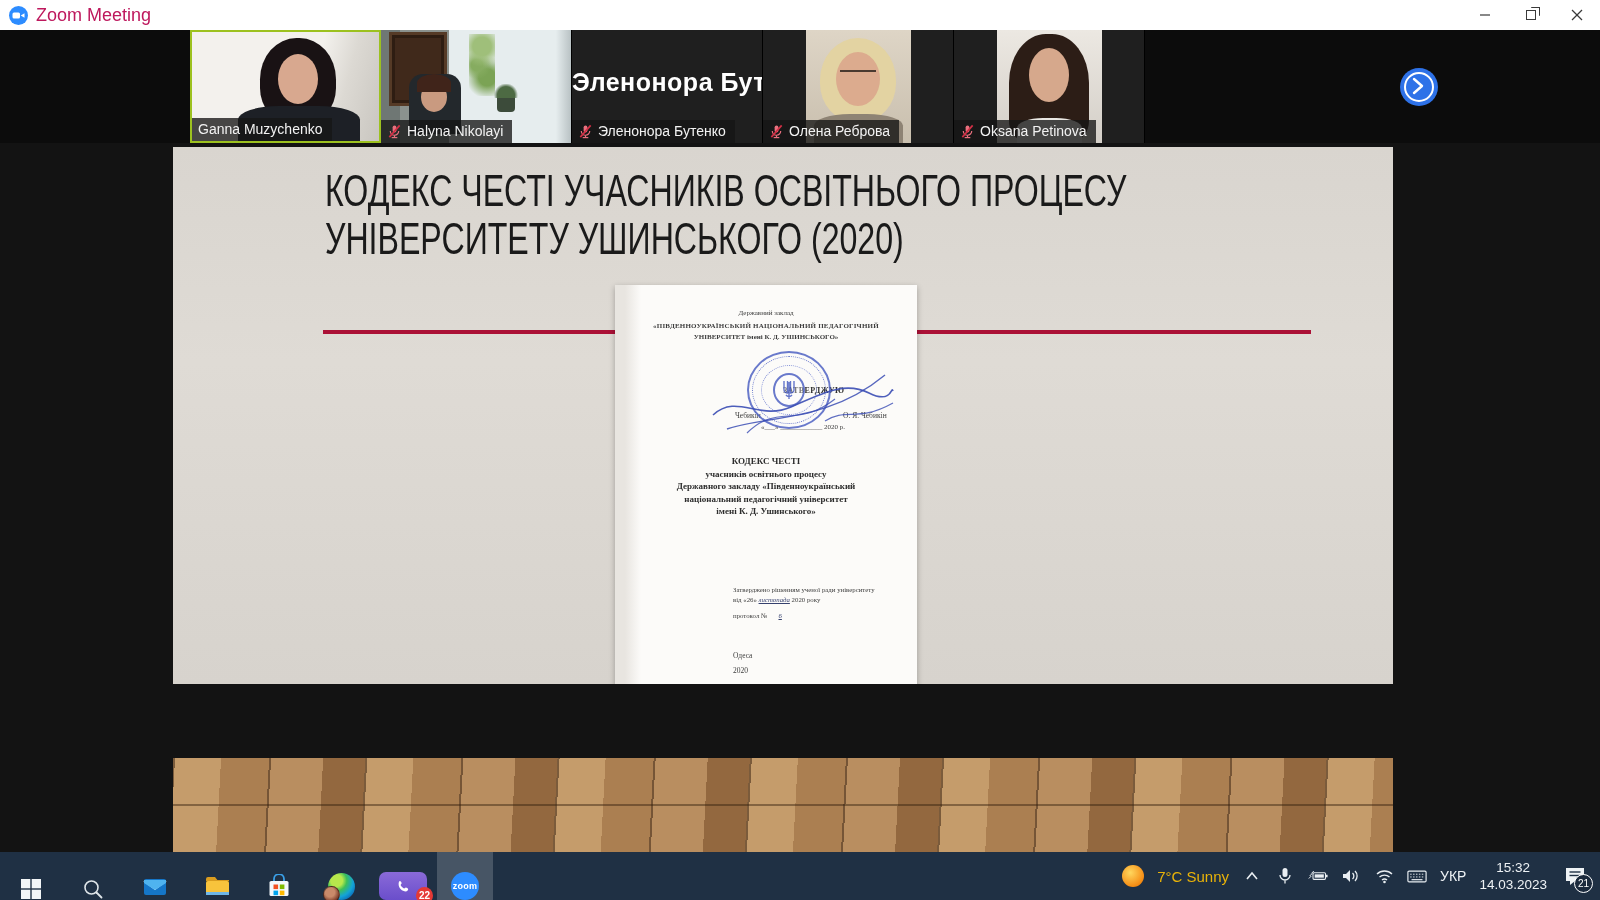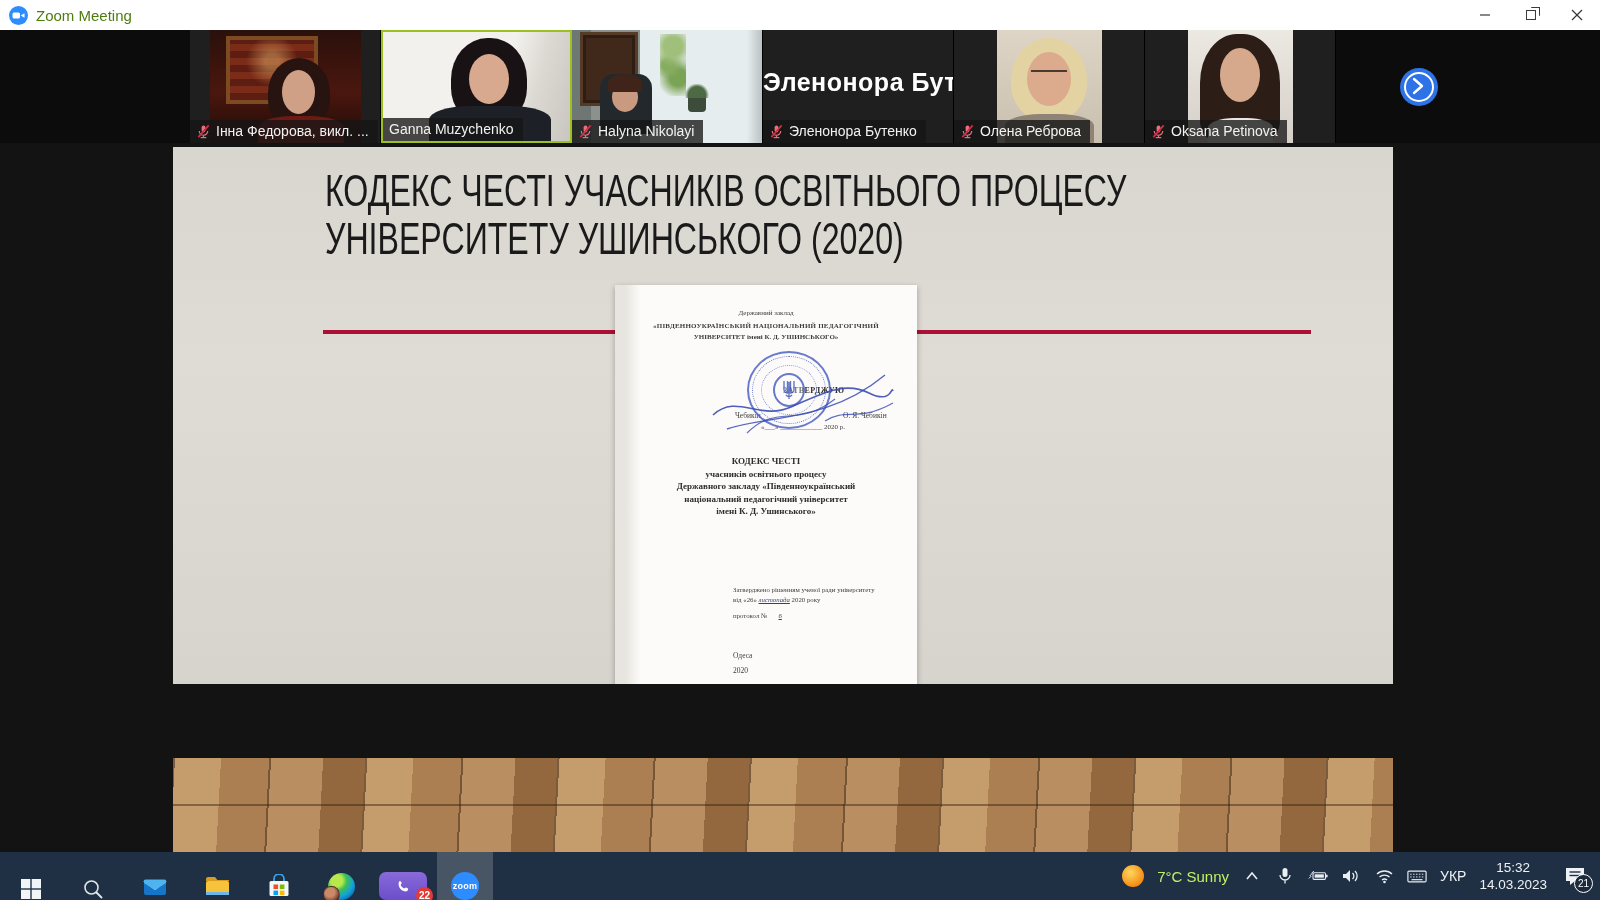--- a/index.html
+++ b/index.html
@@ -4,21 +4,21 @@
 <style>
   * { margin:0; padding:0; box-sizing:border-box; }
   html,body { background:#000; }
   body { font-family:"Liberation Sans","DejaVu Sans",sans-serif; }
   .screen { position:relative; width:1600px; height:900px; overflow:hidden; background:#000; }
 
   
   .titlebar { position:absolute; top:0; left:0; width:1600px; height:30px; background:#fff; display:flex; align-items:center; z-index:30; }
   .app-logo { width:19px; height:19px; border-radius:50%; background:#2d8cff; margin:0 8px 0 9px; position:relative; flex:0 0 auto; }
   .app-logo svg { position:absolute; left:2px; top:2px; }
-  .win-title { font-size:15px; color:#4d7c0f; }
+  .win-title { font-size:18px; color:#be185d; }
   .win-controls { margin-left:auto; display:flex; height:30px; }
   .wc { width:46px; height:30px; border:0; background:transparent; display:flex; align-items:center; justify-content:center; cursor:pointer; }
   .restore-glyph { position:relative; width:10px; height:10px; border:1.2px solid #3a3a3a; background:#fff; }
   .restore-glyph::before { content:""; position:absolute; left:2px; top:-4px; width:9px; height:9px; border:1.2px solid #3a3a3a; border-left-width:1.2px; background:transparent; clip-path:polygon(20% 0,100% 0,100% 80%,80% 80%,80% 20%,20% 20%); }
 
   
   .strip { position:absolute; top:30px; left:0; width:1600px; height:113px; background:#0c0c0c; z-index:10; }
   .tiles { position:absolute; left:190px; top:0; height:113px; display:flex; }
   .tile { position:relative; width:191px; height:113px; background:#1f1f1f; overflow:hidden; border-right:1px solid #000; }
   .tile.active { border:2px solid #9cc11f; }
@@ -115,21 +115,21 @@
   .tb-btn.zoom-active { background:rgba(255,255,255,.18); width:56px; margin:0 3px; }
   .ic-mail { width:26px; height:26px; }
   .ic-edge { width:27px; height:27px; border-radius:50%; background:radial-gradient(circle at 32% 28%, #b7e84c 0 22%, #3cbf59 38%, #13a3d8 62%, #0b63b4 85%); position:relative; }
   .ic-edge .avatar { position:absolute; left:-5px; top:13px; width:17px; height:17px; border-radius:50%; background:radial-gradient(circle at 40% 35%, #c98a6a 0 35%, #7e3f2c 70%, #57281c); border:1px solid rgba(0,0,0,.4); }
   .ic-viber { width:52px; height:28px; border-radius:7px; background:linear-gradient(180deg,#8a6ad8,#6a4ecb); position:relative; display:flex; align-items:center; justify-content:center; }
   .badge { position:absolute; border-radius:50%; background:#e53935; color:#fff; font-size:10px; font-weight:700; display:flex; align-items:center; justify-content:center; }
   .viber-badge { right:-6px; bottom:-4px; width:17px; height:17px; }
   .ic-zoomapp { width:28px; height:28px; border-radius:50%; background:#2d8cff; color:#fff; font-size:9px; font-weight:700; display:flex; align-items:center; justify-content:center; letter-spacing:.2px; }
   .tb-right { margin-left:auto; display:flex; align-items:center; gap:13px; padding-right:10px; height:100%; color:#eef2f5; }
   .sun { width:22px; height:22px; border-radius:50%; background:radial-gradient(circle at 38% 35%, #ffd75e, #f4870f 75%); }
-  .weather-text { font-size:15px; color:#bef264; white-space:nowrap; }
+  .weather-text { font-size:15px; color:#eab308; white-space:nowrap; }
   .tray-ic { display:flex; align-items:center; justify-content:center; width:20px; height:24px; cursor:pointer; }
   .lang { font-size:14px; font-weight:400; cursor:pointer; }
   .clock { text-align:center; font-size:13.5px; line-height:17px; cursor:pointer; }
   .action-center { position:relative; width:30px; height:30px; display:flex; align-items:center; justify-content:center; cursor:pointer; }
   .ac-badge { right:-3px; bottom:-2px; width:19px; height:19px; background:#1b2a3d; border:1.5px solid #fff; font-size:10px; font-weight:400; }
 </style>
 </head>
 <body>
 
 <div class="screen">
@@ -156,38 +156,20 @@
             <line x1="1" y1="1" x2="11" y2="11" stroke="#3a3a3a" stroke-width="1.2"></line>
             <line x1="11" y1="1" x2="1" y2="11" stroke="#3a3a3a" stroke-width="1.2"></line>
           </svg>
       </button>
     </div>
   </div>
 
   <div class="strip">
     <div class="tiles">
 
-      <div class="tile">
-        <div class="vid v1">
-          <div class="tapestry"></div>
-            <div class="hair"></div>
-            <div class="face"></div>
-            <div class="torso"></div>
-        </div>
-        <div class="nametag">
-          <svg width="15" height="15" viewBox="0 0 16 16">
-              <rect x="6" y="1.5" width="4" height="7.5" rx="2" fill="#e8707e"></rect>
-              <path d="M3.5 7.5a4.5 4.5 0 0 0 9 0" fill="none" stroke="#e8707e" stroke-width="1.3"></path>
-              <line x1="8" y1="12" x2="8" y2="14.5" stroke="#e8707e" stroke-width="1.3"></line>
-              <line x1="5" y1="14.5" x2="11" y2="14.5" stroke="#e8707e" stroke-width="1.3"></line>
-              <line x1="2.5" y1="14" x2="13.5" y2="1.5" stroke="#d12f45" stroke-width="1.8"></line>
-            </svg>
-          <span>Інна Федорова, викл. ...</span>
-        </div>
-      </div>
 
       <div class="tile active">
         <div class="vid v2">
           <div class="hair"></div>
             <div class="face"></div>
             <div class="torso"></div>
         </div>
         <div class="nametag">
           <span>Ganna Muzychenko</span>
         </div>

